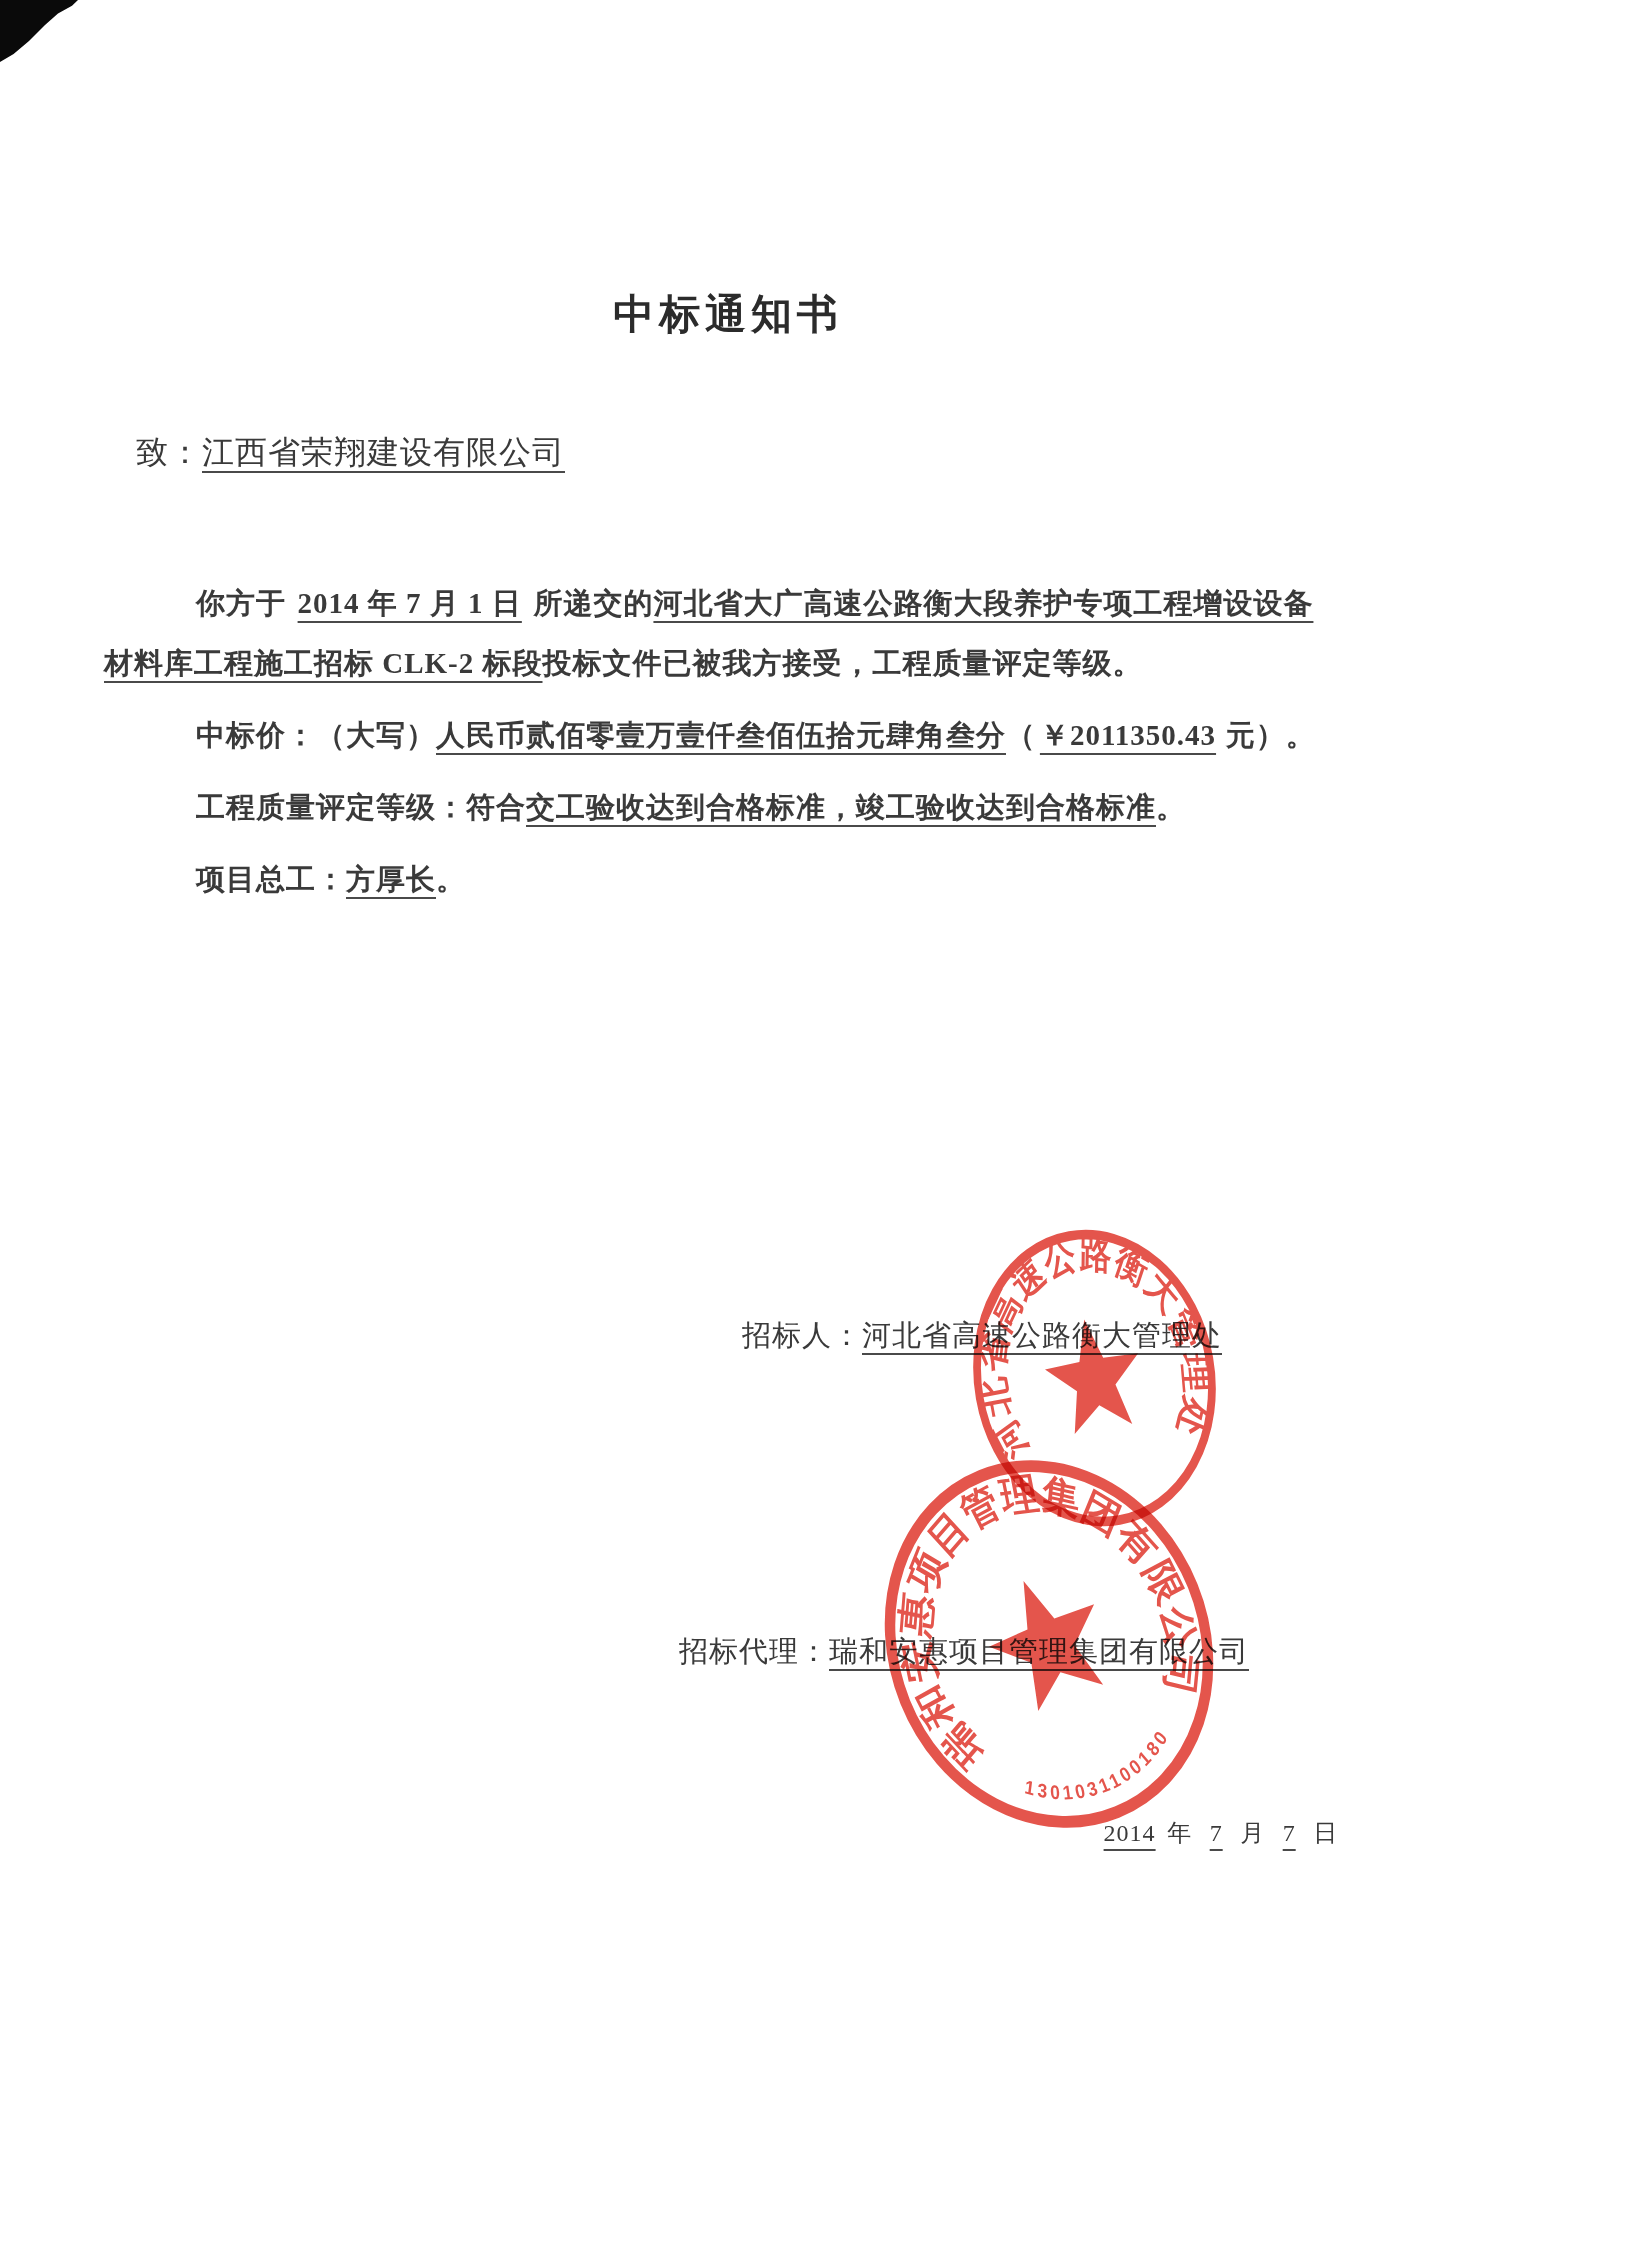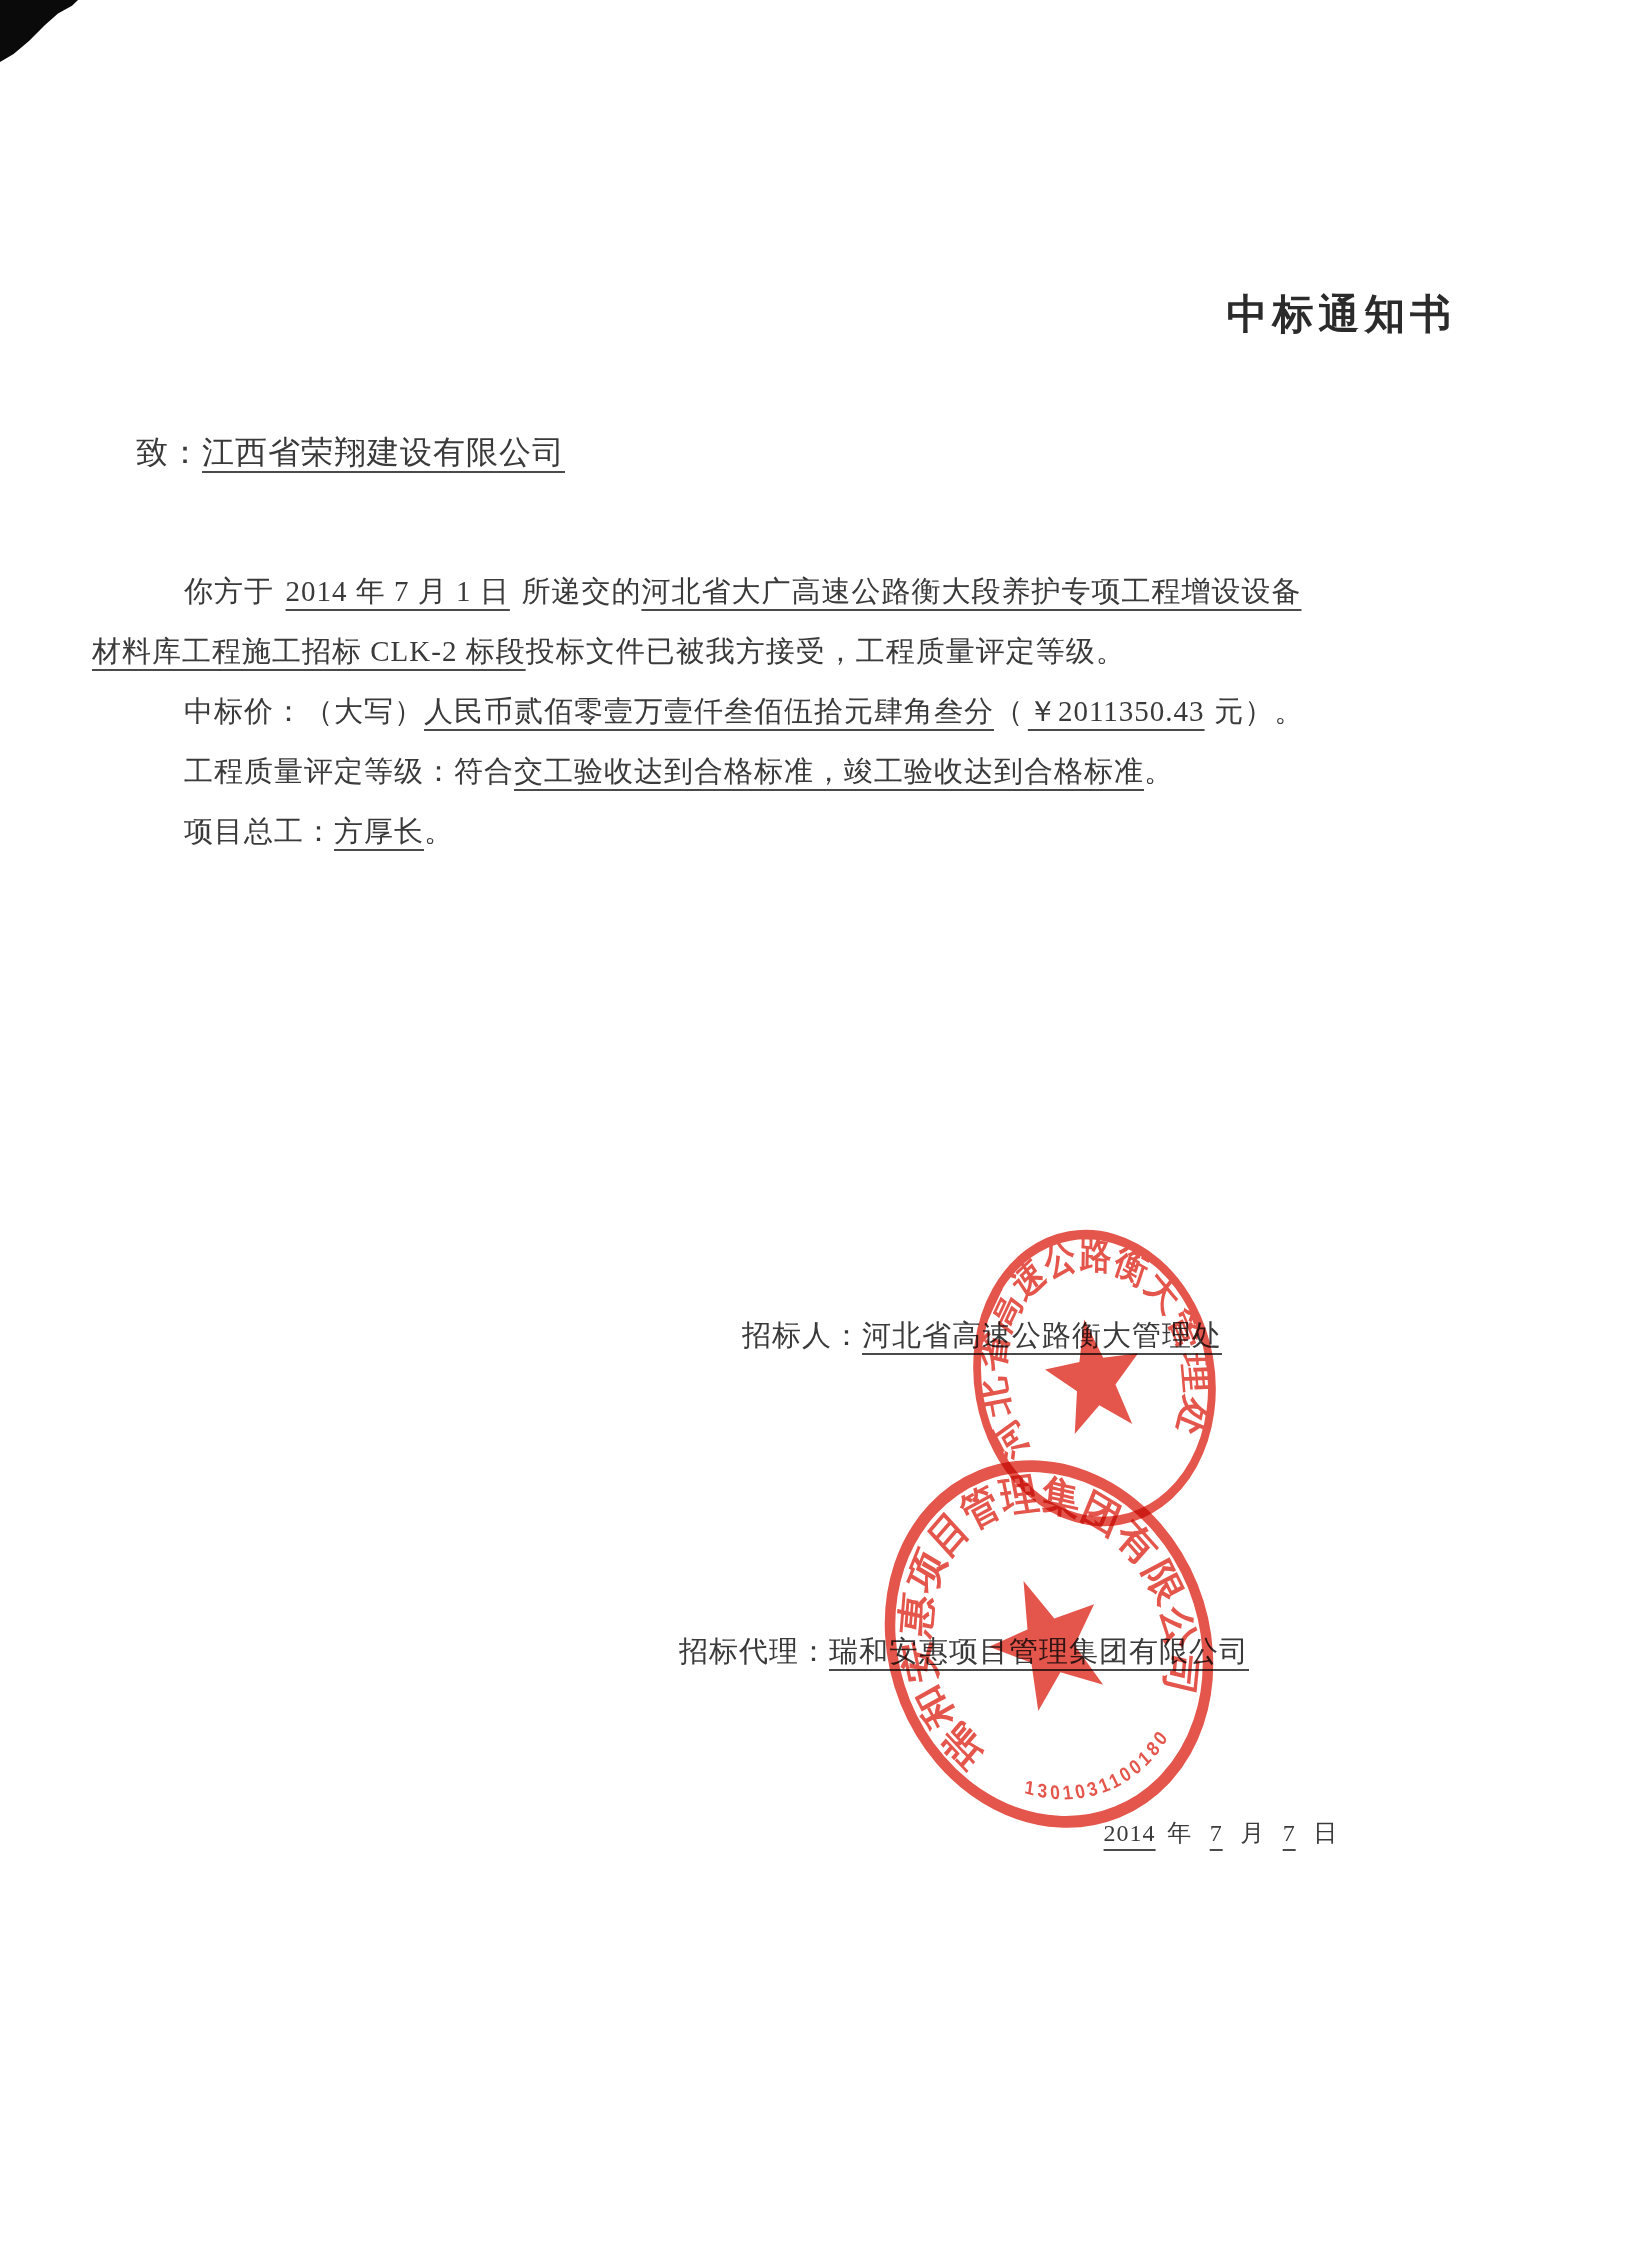--- a/index.html
+++ b/index.html
@@ -12,34 +12,34 @@
     overflow:hidden;
   }
   
   .scan-corner{
     position:absolute;top:0;left:0;width:83px;height:64px;
     background:#0a0a0a;
     clip-path:polygon(0 0,78px 0,72px 5.8px,58px 13.6px,45px 25px,29px 41px,13.6px 54px,0 62px);
   }
   .title{
     position:absolute;top:287px;left:0;width:1456px;margin:0;
-    text-align:right;
+    text-align:center;
     font-family:"Liberation Sans","DejaVu Sans",sans-serif;
     font-size:41px;font-weight:700;color:#2b2b2b;
     letter-spacing:4.9px;
   }
   .recipient{
     position:absolute;left:136px;top:431px;
     font-size:32px;letter-spacing:1px;
   }
   .docbody{
     position:absolute;left:92px;top:561px;width:1436px;
     font-size:29px;line-height:60px;letter-spacing:1px;
   }
-  .docbody p{margin:0;text-indent:92px;}
+  .docbody p{margin:12px;text-indent:92px;font-weight:bold;}
   .u{
     text-decoration-line:underline;
     text-decoration-color:#4a4a4a;
     text-decoration-thickness:1.9px;
     text-underline-offset:7.8px;
   }
   .sp{padding:0 11.6px;}
   .sp2{padding:0 17.5px;}
   .sp3{padding-right:9.7px;padding-left:3.9px;text-align:right;}
   .tenderer-line{

